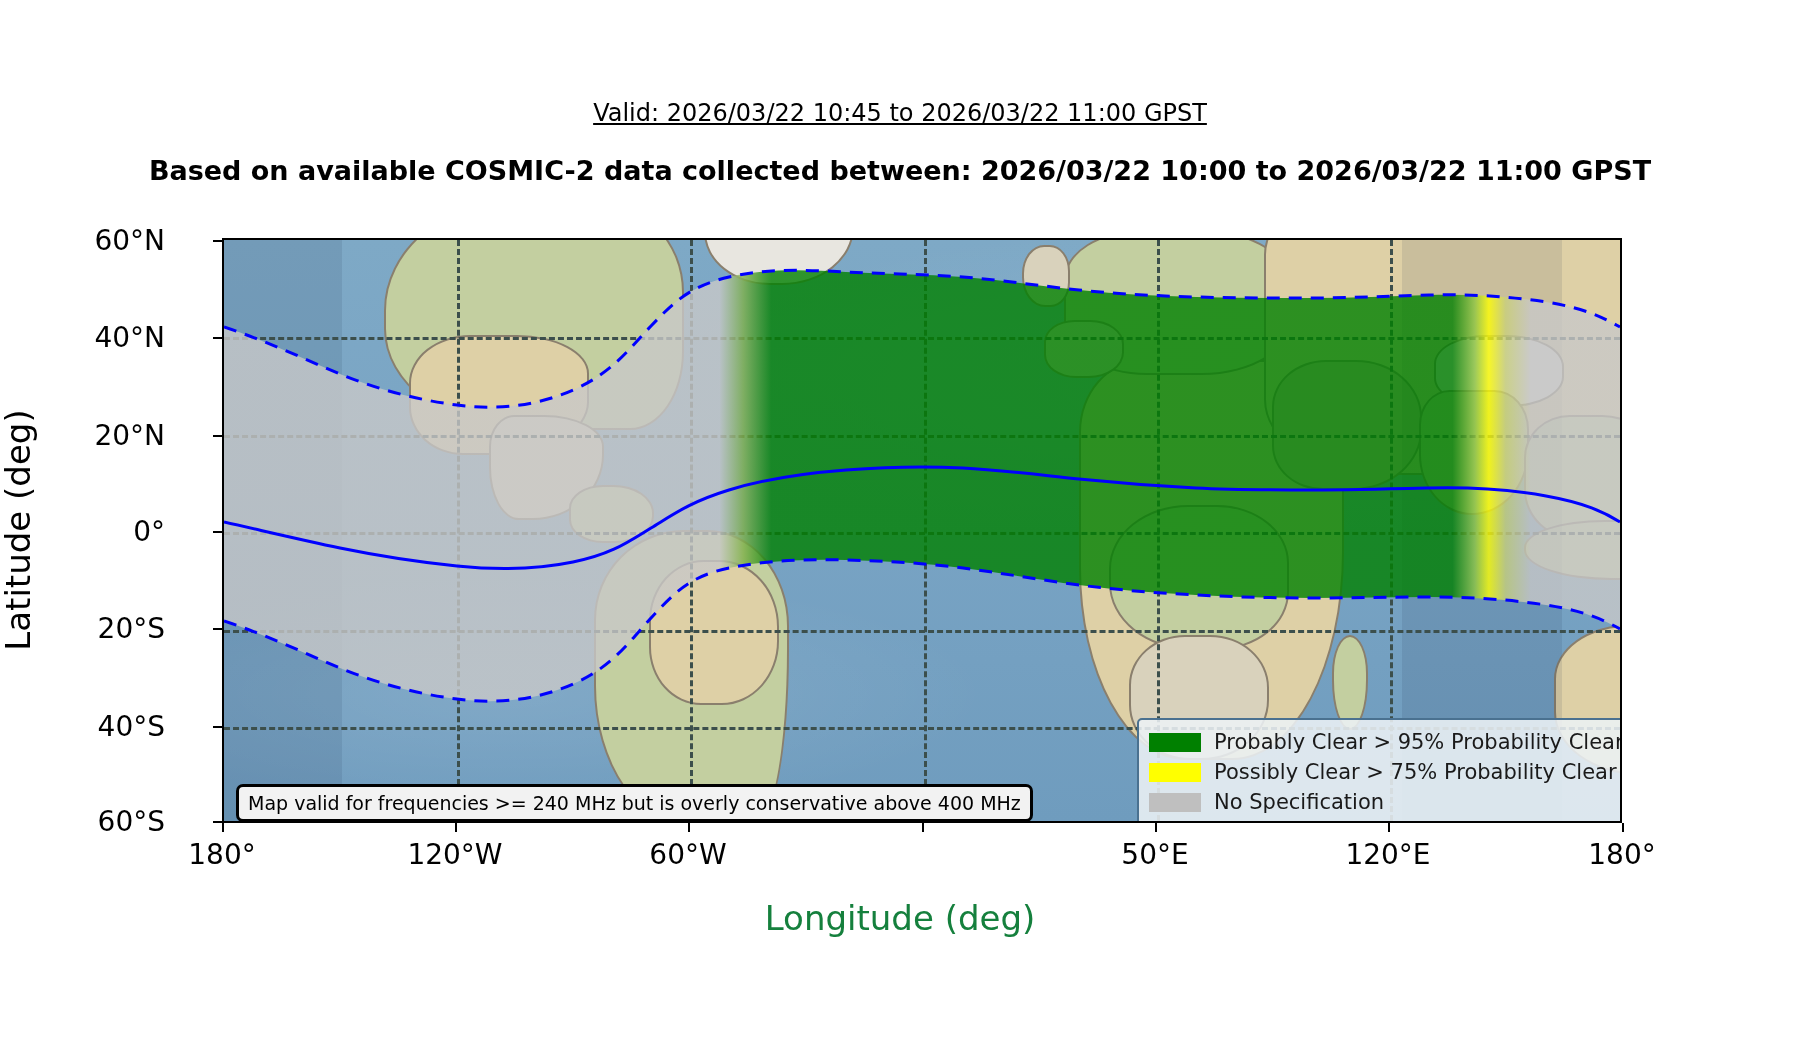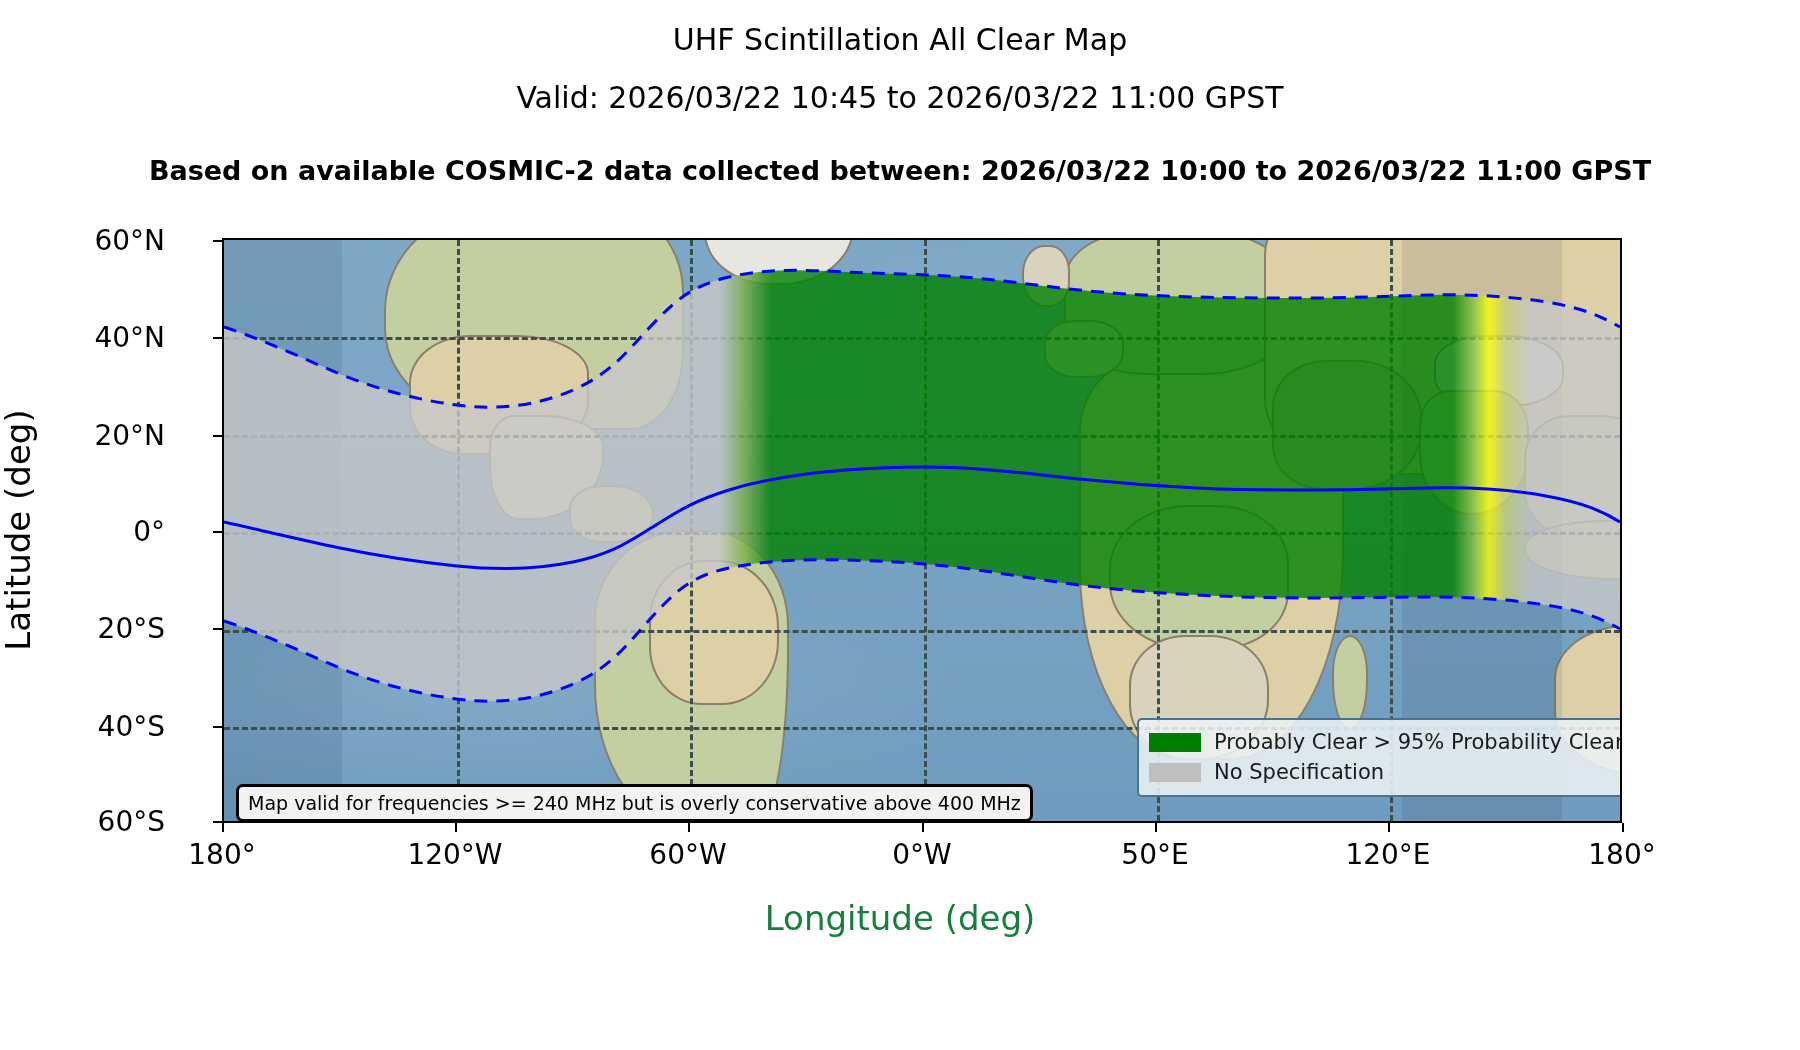--- a/index.html
+++ b/index.html
@@ -12,21 +12,21 @@
 
   #figure {
     position: relative;
     width: 1800px; height: 1050px;
     background: #ffffff;
   }
 
   
   .title-block { position: absolute; left: 0; width: 1800px; text-align: center; color: #000; }
   #main-title   { top: 22px;  font-size: 30px; }
-  #valid-title  { top: 80px;  font-size: 30px; }
+  #valid-title  { top: 99px;  font-size: 24px; text-decoration: underline; }
   #basis-title  { top: 155px; font-size: 27px; font-weight: bold; }
 
   
   #plot-frame {
     position: absolute;
     left: 222px; top: 238px;
     width: 1400px; height: 585px;
     border: 2px solid #000;
     box-sizing: border-box;
     overflow: hidden;
@@ -141,21 +141,20 @@
     transform: translate(-50%, -50%) rotate(-90deg);
     transform-origin: center center;
     white-space: nowrap;
   }
 </style>
 </head>
 <body>
 
 <div id="figure">
 
-  <div class="title-block" id="main-title">UHF Scintillation All Clear Map</div>
   <div class="title-block" id="valid-title">Valid: 2026/03/22 10:45 to 2026/03/22 11:00 GPST</div>
   <div class="title-block" id="basis-title">Based on available COSMIC-2 data collected between: 2026/03/22 10:00 to 2026/03/22 11:00 GPST</div>
 
   <div class="ytick" style="top:240px"><span>60°N</span></div>
   <div class="ytick" style="top:337px"><span>40°N</span></div>
   <div class="ytick" style="top:435px"><span>20°N</span></div>
   <div class="ytick" style="top:531px"><span>0°</span></div>
   <div class="ytick" style="top:628px"><span>20°S</span></div>
   <div class="ytick" style="top:726px"><span>40°S</span></div>
   <div class="ytick" style="top:821px"><span>60°S</span></div>
@@ -164,21 +163,20 @@
   <div class="tickmark-y" style="top:337px"></div>
   <div class="tickmark-y" style="top:435px"></div>
   <div class="tickmark-y" style="top:531px"></div>
   <div class="tickmark-y" style="top:628px"></div>
   <div class="tickmark-y" style="top:726px"></div>
   <div class="tickmark-y" style="top:821px"></div>
 
   <div class="xtick" style="left:222px">180°</div>
   <div class="xtick" style="left:455px">120°W</div>
   <div class="xtick" style="left:688px">60°W</div>
-  <div class="xtick" style="left:922px">0°W</div>
   <div class="xtick" style="left:1155px">50°E</div>
   <div class="xtick" style="left:1388px">120°E</div>
   <div class="xtick" style="left:1622px">180°</div>
 
   <div class="tickmark-x" style="left:222px"></div>
   <div class="tickmark-x" style="left:455px"></div>
   <div class="tickmark-x" style="left:688px"></div>
   <div class="tickmark-x" style="left:922px"></div>
   <div class="tickmark-x" style="left:1155px"></div>
   <div class="tickmark-x" style="left:1388px"></div>
@@ -328,20 +326,24 @@
                C 1244,247 1283,249 1322,256
                C 1361,263 1380,272 1396,282"></path>
     </svg>
 
     <div id="legend" style="left:913px; top:478px; position:absolute;">
       <div class="legend-row">
         <div class="swatch" style="background:#008000;"></div>
         <div class="legend-label">Probably Clear &gt; 95% Probability Clear</div>
       </div>
       <div class="legend-row">
+        <div class="swatch" style="background:#ffff00;"></div>
+        <div class="legend-label">Possibly Clear &gt; 75% Probability Clear</div>
+      </div>
+      <div class="legend-row">
         <div class="swatch" style="background:#bfbfbf;"></div>
         <div class="legend-label">No Specification</div>
       </div>
     </div>
 
     <div id="note-box" style="left:12px; top:544px; position:absolute;">Map valid for frequencies &gt;= 240 MHz but is overly conservative above 400 MHz</div>
 
   </div>
 </div>
 

